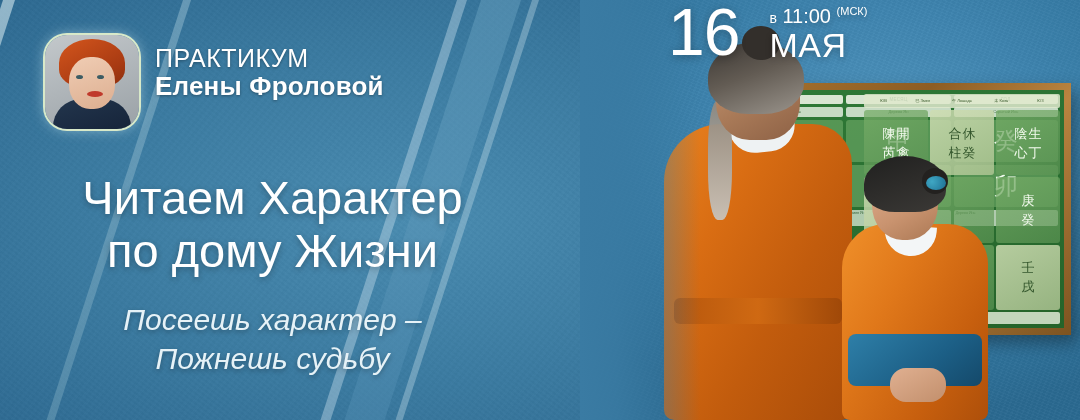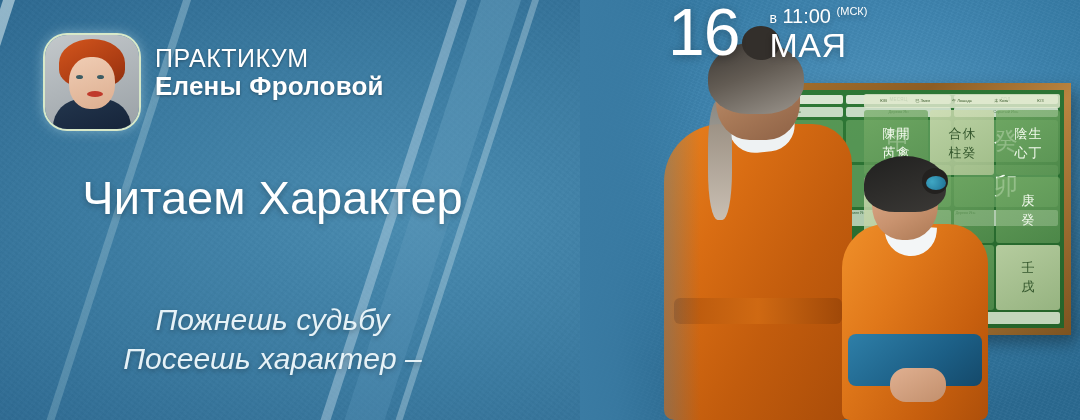--- a/index.html
+++ b/index.html
@@ -351,25 +351,26 @@
     <div class="av-lip"></div>
   </div>
 
   <div class="brand">
     <div class="l1">ПРАКТИКУМ</div>
     <div class="l2">Елены Фроловой</div>
   </div>
 
   <div class="title">
     <div>Читаем Характер</div>
+    <div>по дому Жизни</div>
   </div>
 
   <div class="tagline">
+    <div>Посеешь характер –</div>
     <div>Пожнешь судьбу</div>
-    <div>Посеешь характер –</div>
   </div>
 
   <div class="datebox">
     <div class="dnum">16</div>
     <div class="dright">
       <div class="dtime">
         <span class="pre">в</span>
         <span>11:00</span>
         <span class="tz">(МСК)</span>
       </div>

